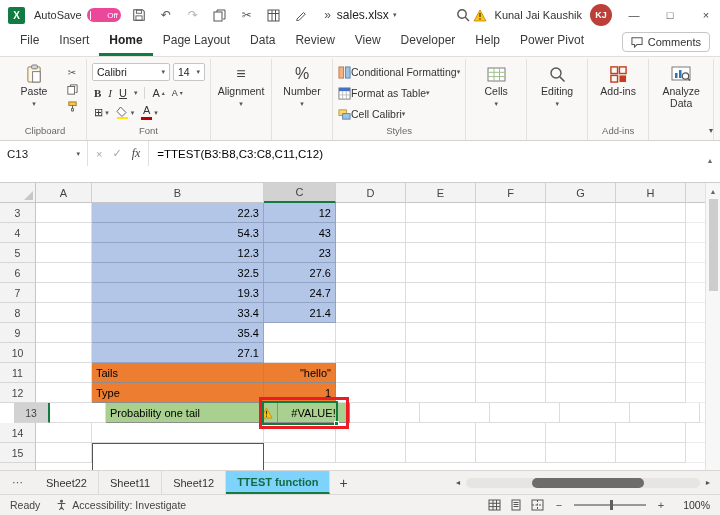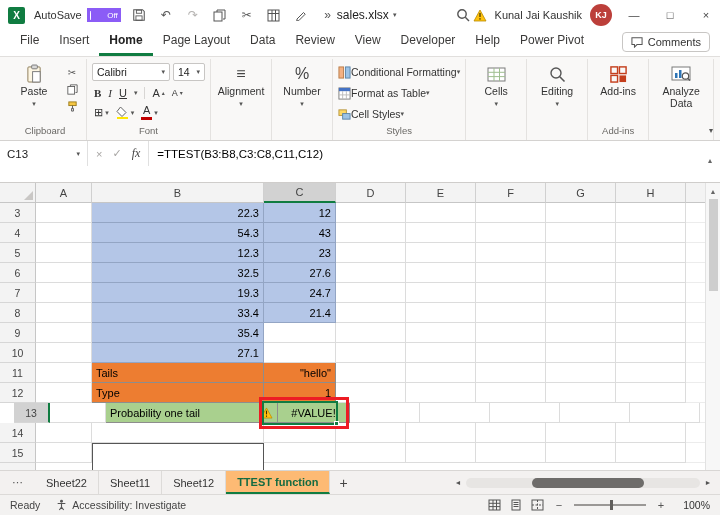--- a/index.html
+++ b/index.html
@@ -7,21 +7,21 @@
   .app {
     width:720px; height:515px; overflow:hidden; position:relative;
     font-family:"Liberation Sans", sans-serif; background:#fff; color:#222;
     font-size:11px; user-select:none;
   }
   
   .titlebar { height:30px; display:flex; align-items:center; background:#fff; padding:0 0 0 8px; }
   .tb-left { display:flex; align-items:center; gap:9px; }
   .appicon { width:17px; height:17px; background:#107C41; border-radius:2px; display:flex; align-items:center; justify-content:center; color:#fff; font-size:10px; font-weight:bold; }
   .autosave { display:flex; align-items:center; gap:5px; font-size:11px; color:#333; }
-  .toggle { width:34px; height:14px; border-radius:0; background:#8b5cf6; display:flex; align-items:center; padding:0 3px; gap:17px; }
+  .toggle { width:34px; height:14px; border-radius:7px; background:#ec4899; display:flex; align-items:center; padding:0 3px; gap:17px; }
   .toggle .knob { width:9px; height:9px; border-radius:50%; background:#fff; }
   .toggle .offtext { color:#fff; font-size:8px; }
   .tbicon { width:18px; height:18px; display:flex; align-items:center; justify-content:center; color:#555; font-size:12px; }
   .tbicon.dim { color:#b5b3b1; }
   .tb-center { flex:1; display:flex; align-items:center; justify-content:center; gap:58px; }
   .fname { display:flex; align-items:center; gap:4px; font-size:12px; color:#222; }
   .fname .drop { font-size:7px; color:#555; }
   .tb-right { display:flex; align-items:center; gap:8px; }
   .username { font-size:11px; color:#333; }
   .avatar { width:22px; height:22px; border-radius:50%; background:#bc3f3a; color:#fff; font-size:9px; font-weight:bold; display:flex; align-items:center; justify-content:center; }
@@ -98,21 +98,21 @@
   .sliver-rowhdr { width:36px; background:#f3f3f3; border-right:1px solid #c6c6c6; }
   .sliver-box { margin-left:56px; width:172px; border-left:1px solid #555; border-right:1px solid #555; background:#fff; }
   .vscroll { position:absolute; right:0; top:0; bottom:0; width:15px; background:#f7f7f7; border-left:1px solid #e2e2e2; display:flex; flex-direction:column; align-items:center; z-index:8; }
   .vs-up { height:16px; display:flex; align-items:center; justify-content:center; font-size:7px; color:#666; width:100%; }
   .vs-thumb { width:9px; height:92px; background:#cdcdcd; }
   
   .sheetbar { height:24px; display:flex; align-items:stretch; background:#f3f1f0; border-top:1px solid #d8d6d4; font-size:11px; }
   .sheetnav { display:flex; align-items:center; padding:0 12px; color:#555; }
   .sheettabs { display:flex; align-items:stretch; }
   .sheettab { display:flex; align-items:center; padding:0 11px; color:#333; border-right:1px solid #dddbd9; }
-  .sheettab.active { background:#fdba74; color:#156b41; font-weight:bold; border-bottom:2px solid #107C41;text-align:center; }
+  .sheettab.active { background:#7dd3fc; color:#156b41; font-weight:bold; border-bottom:2px solid #107C41;text-align:center; }
   .addsheet { display:flex; align-items:center; padding:0 9px; font-size:14px; color:#444; }
   .hscroll { margin-left:auto; display:flex; align-items:center; width:270px; padding-right:4px; }
   .hs-arrow { width:16px; text-align:center; font-size:7px; color:#555; }
   .hs-track { flex:1; height:10px; background:#e7e5e3; border-radius:5px; position:relative; }
   .hs-thumb { position:absolute; left:28%; width:48%; height:10px; background:#6e6c6a; border-radius:5px; }
   
   .statusbar { height:21px; background:#f3f2f1; border-top:1px solid #dcdad8; display:flex; align-items:center; font-size:10.5px; color:#444; padding:0 10px; gap:16px; }
   .sb-acc { display:flex; align-items:center; gap:5px; }
   .sb-right { margin-left:auto; display:flex; align-items:center; gap:9px; }
   .viewicon { display:flex; align-items:center; }
@@ -343,21 +343,21 @@
               <line x1="1" y1="8.5" x2="13" y2="8.5" stroke="#bbb"></line>
             </svg>
           <span>Format as Table</span>
           <span class="drop">▾</span>
         </div>
         <div class="stylerow">
           <svg width="13" height="13" viewBox="0 0 14 14">
               <rect x="1" y="2" width="8" height="6" fill="#ffd966" stroke="#b8963e"></rect>
               <rect x="5" y="6" width="8" height="6" fill="#9dc3e6" stroke="#5b84a8"></rect>
             </svg>
-          <span>Cell Styles</span>
+          <span>Cell Calibri</span>
           <span class="drop">▾</span>
         </div>
       </div>
       <div class="glabel">Styles</div>
     </div>
 
     <div class="rgroup">
       <div class="rgc">
         <div class="bigbtn">
           <span class="icon">

